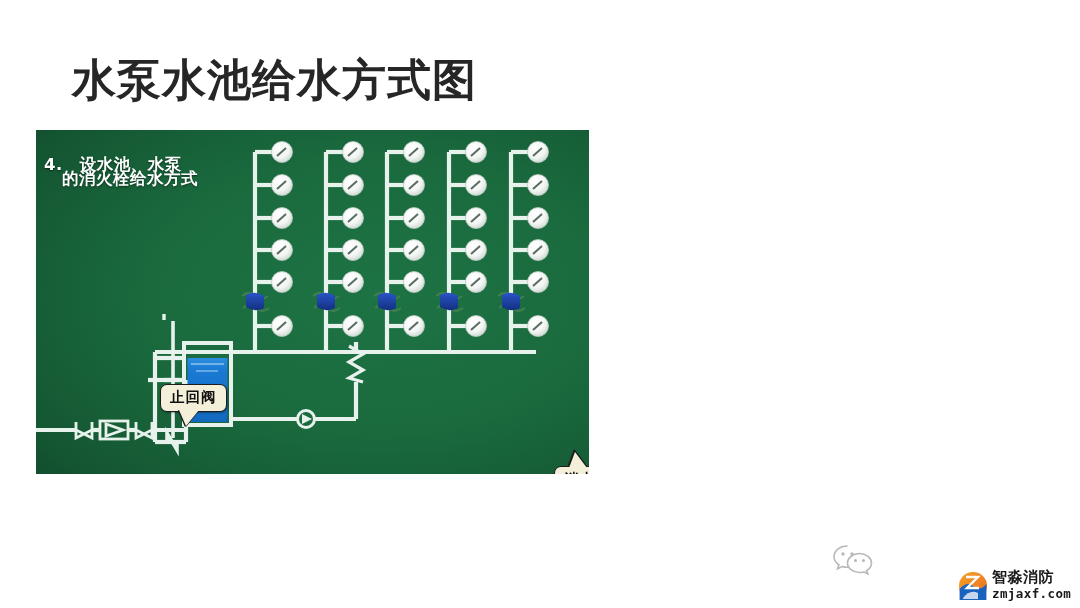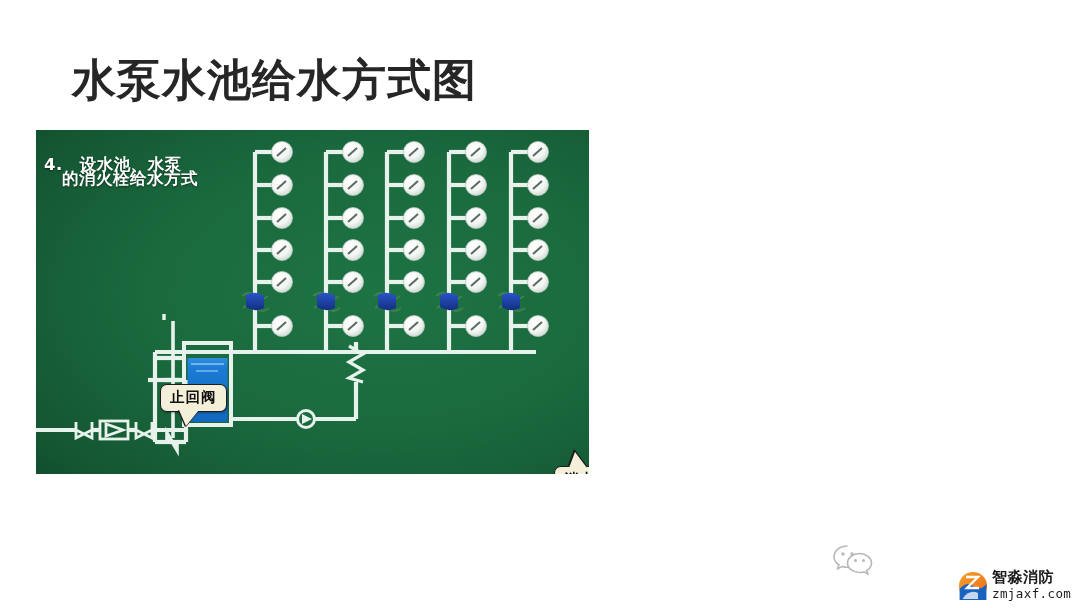--- a/index.html
+++ b/index.html
@@ -156,21 +156,21 @@
     color: #1a1a1a;
     letter-spacing: 0.5px;
     white-space: nowrap;
     font-family: "DejaVu Sans", "Liberation Sans", sans-serif;
   }
   #wm-logo-url {
     position: absolute;
     left: 34px;
     top: 16px;
     font-size: 12.5px;
-    font-weight: normal;
+    font-weight: bold;
     color: #1a1a1a;
     letter-spacing: 0.4px;
     white-space: nowrap;
     font-family: "DejaVu Sans Mono", "Liberation Mono", monospace;
   }
 </style>
 </head>
 <body>
 
 <div id="slide-title">水泵水池给水方式图</div>

